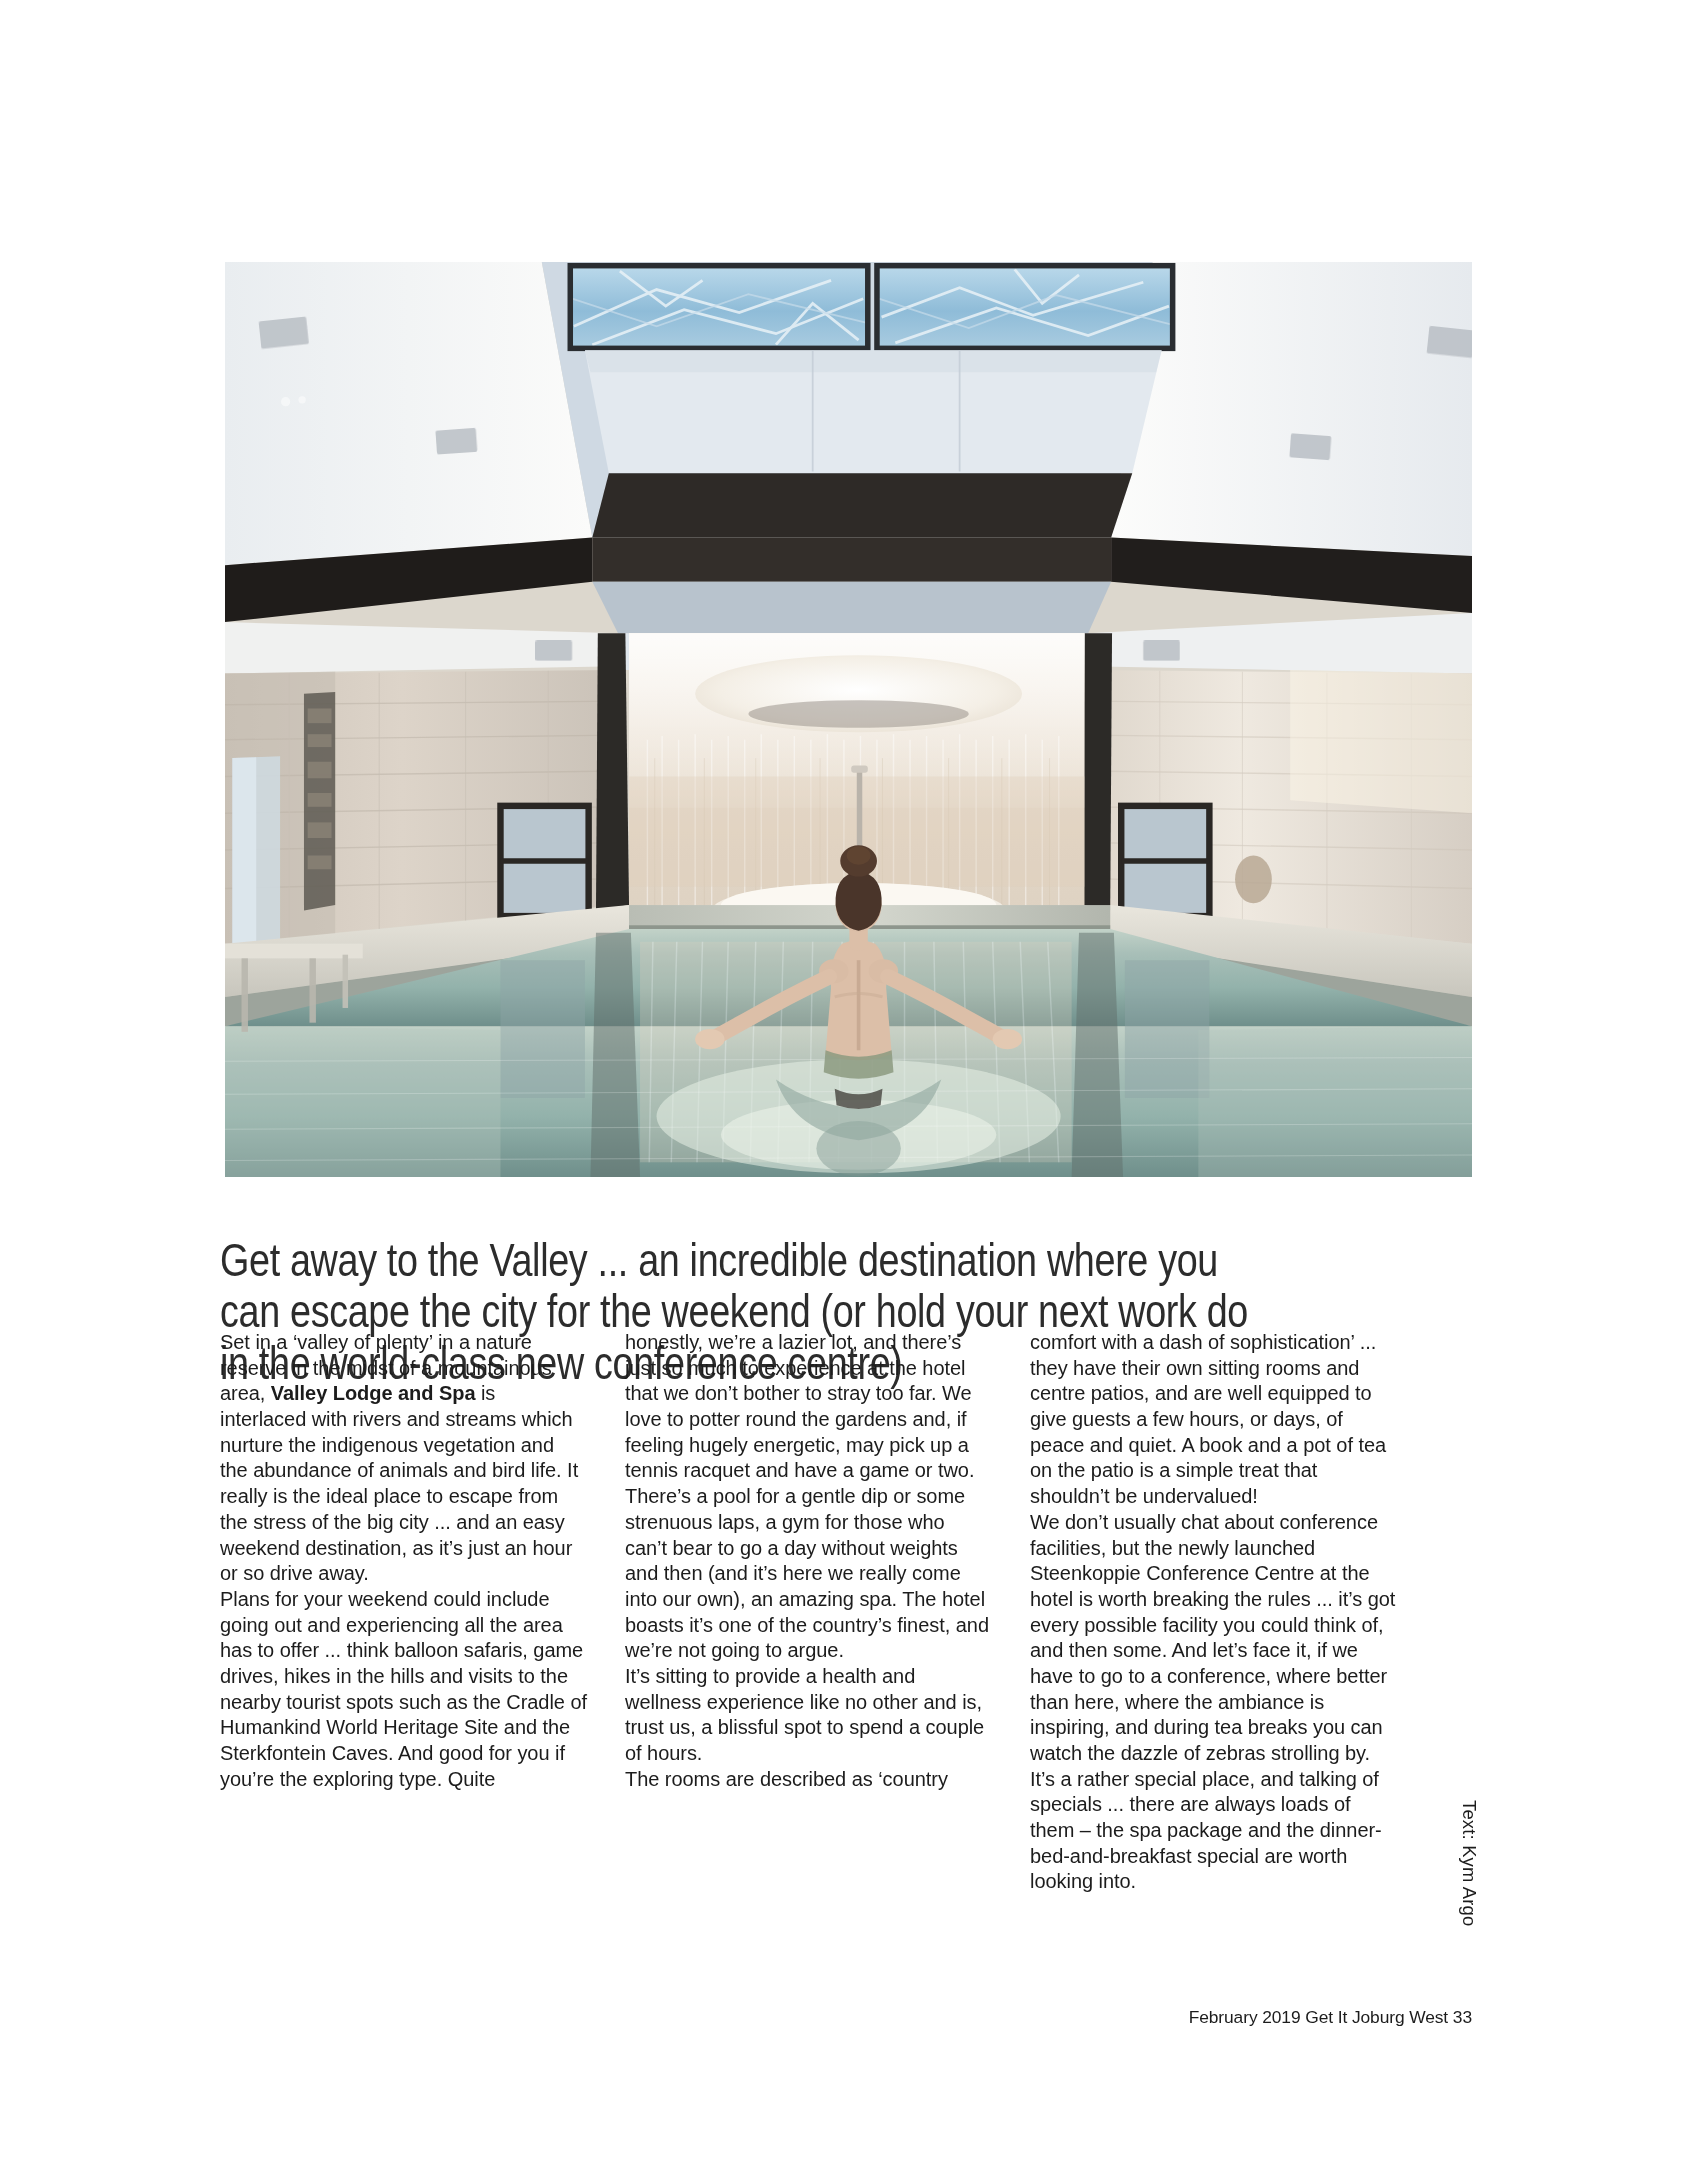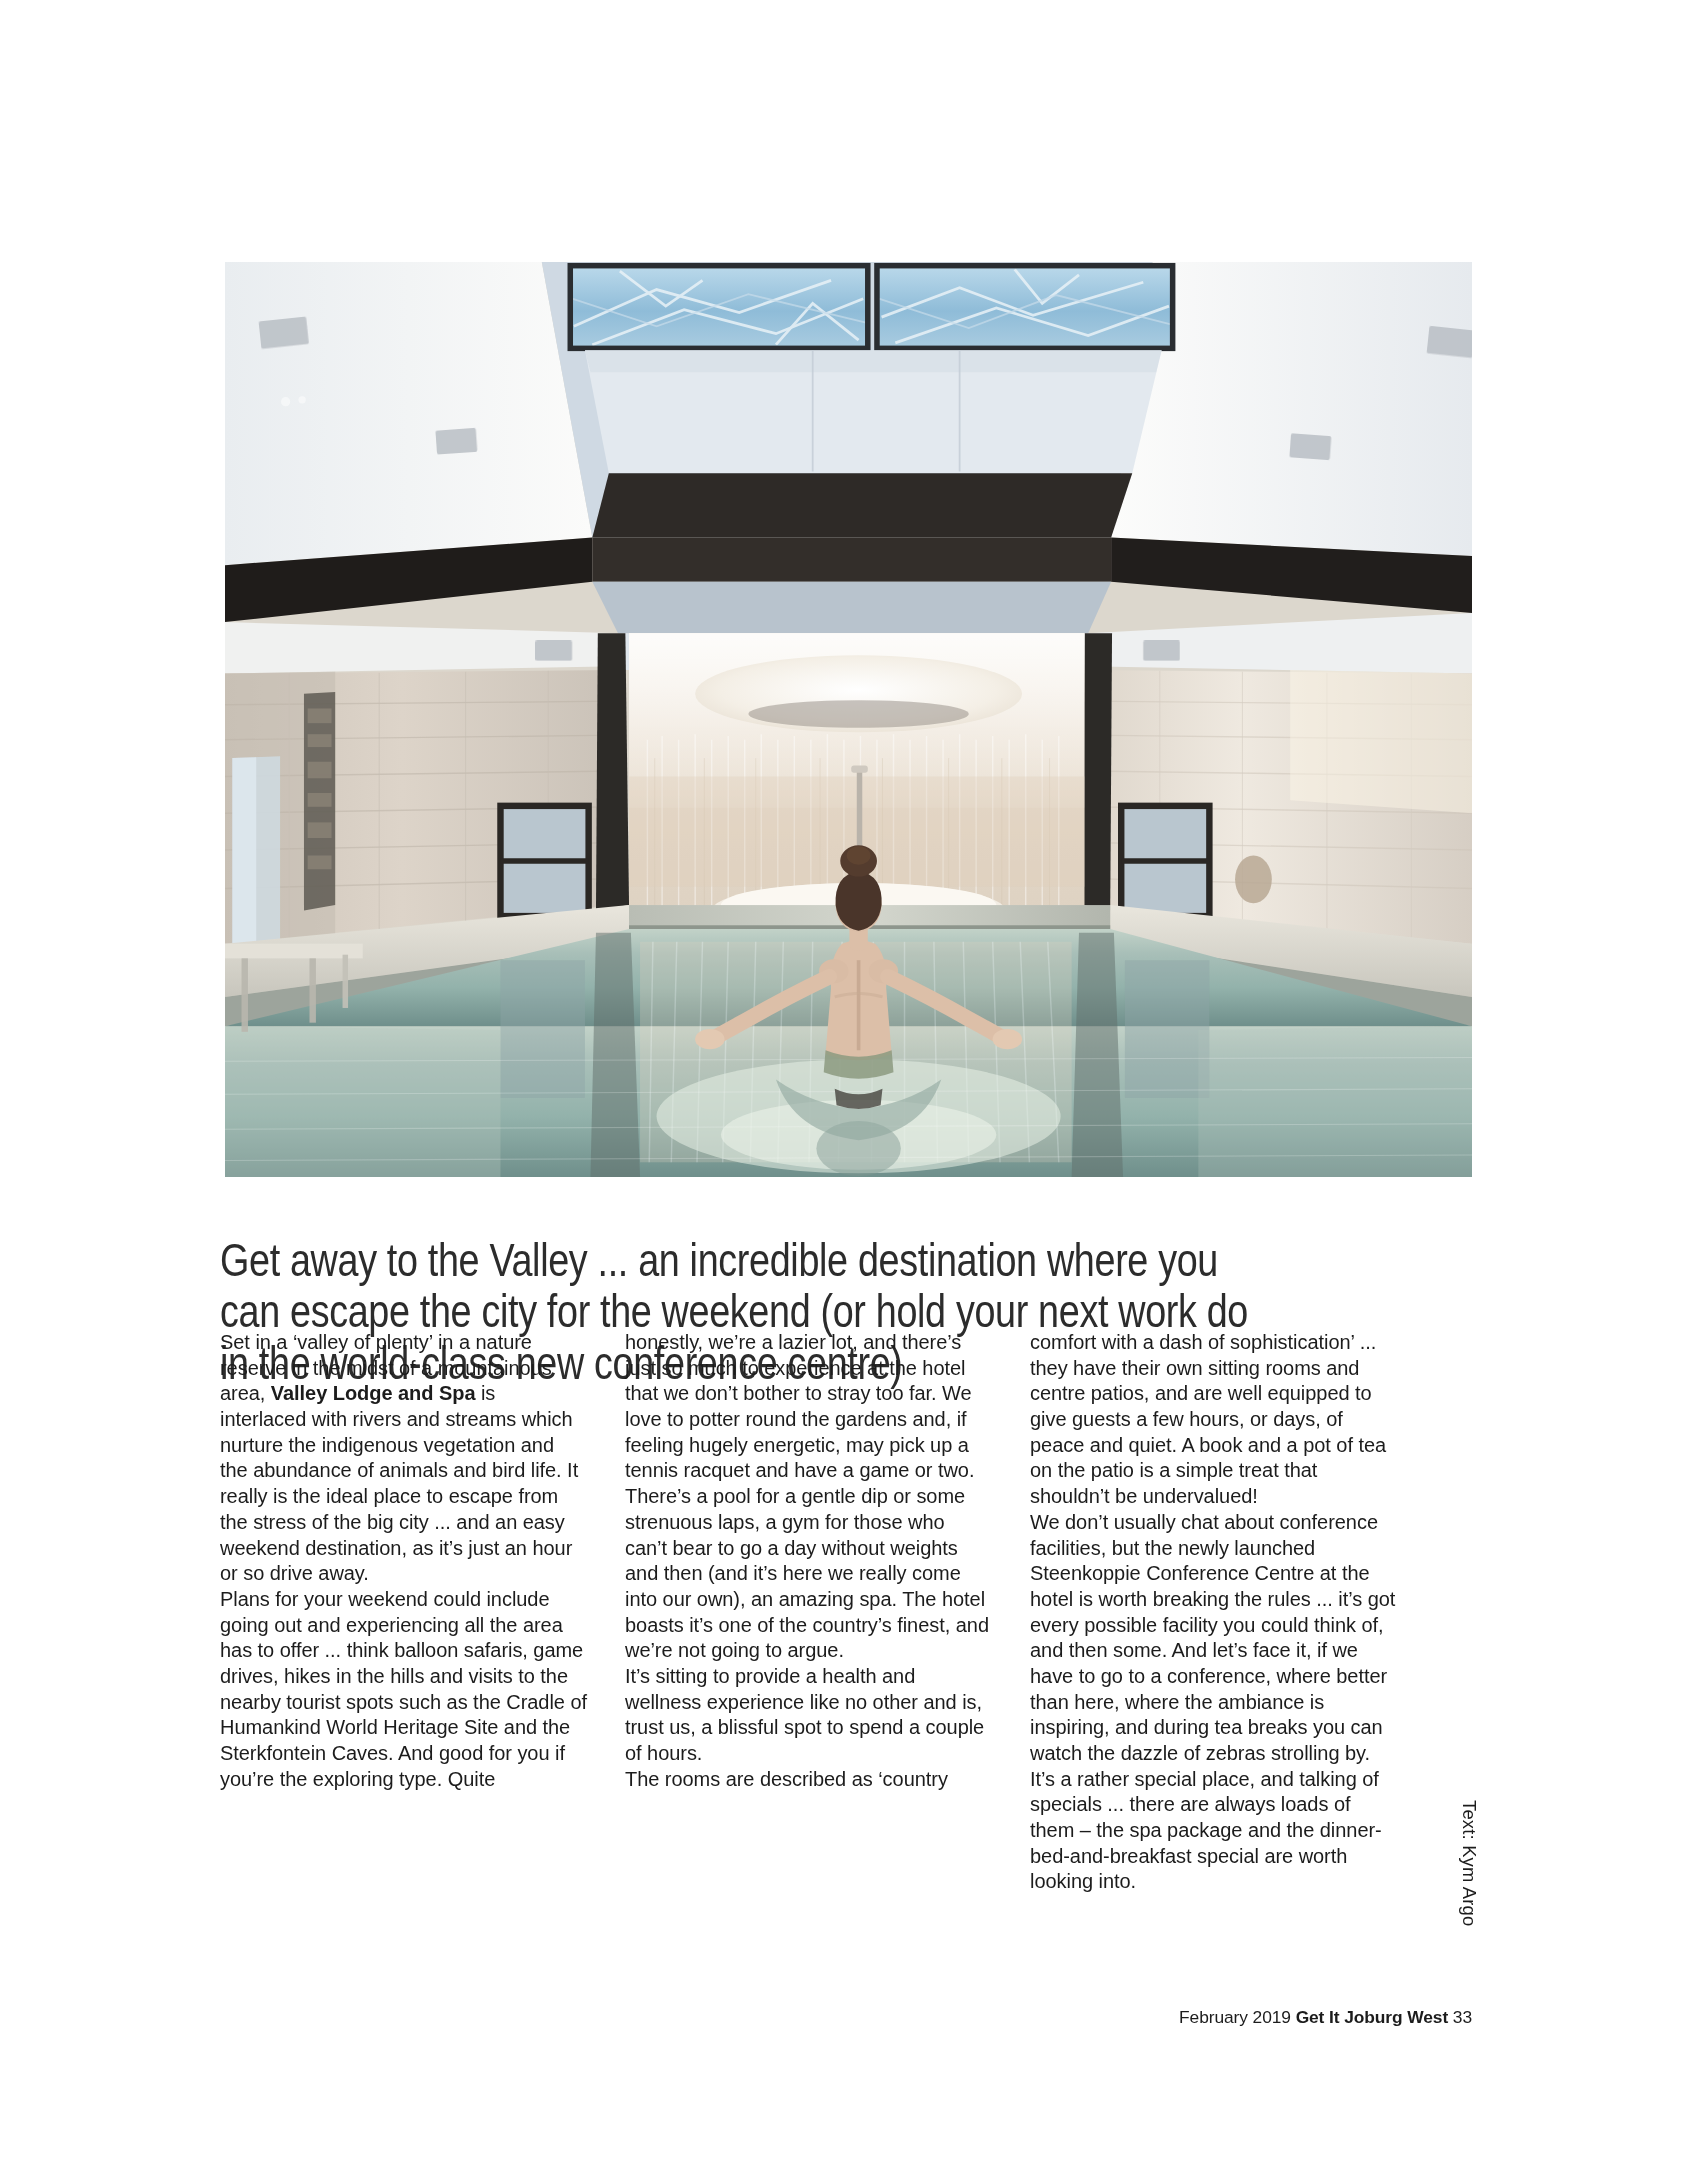--- a/index.html
+++ b/index.html
@@ -88,21 +88,21 @@
   
   .footer {
     position: absolute;
     right: 226px;
     top: 2007px;
     font-size: 17.4px;
     color: #1c1c1c;
     white-space: nowrap;
     letter-spacing: -0.1px;
   }
-  .footer .mag { font-weight: 700; }
+  .footer .mag { font-weight: 400; }
 </style>
 </head>
 <body>
 
 <div class="page">
 
   <div class="photo">
     <svg viewBox="0 0 1358 996" preserveAspectRatio="none">
       <defs>
         <linearGradient id="skyG" x1="0" y1="0" x2="0" y2="1">

